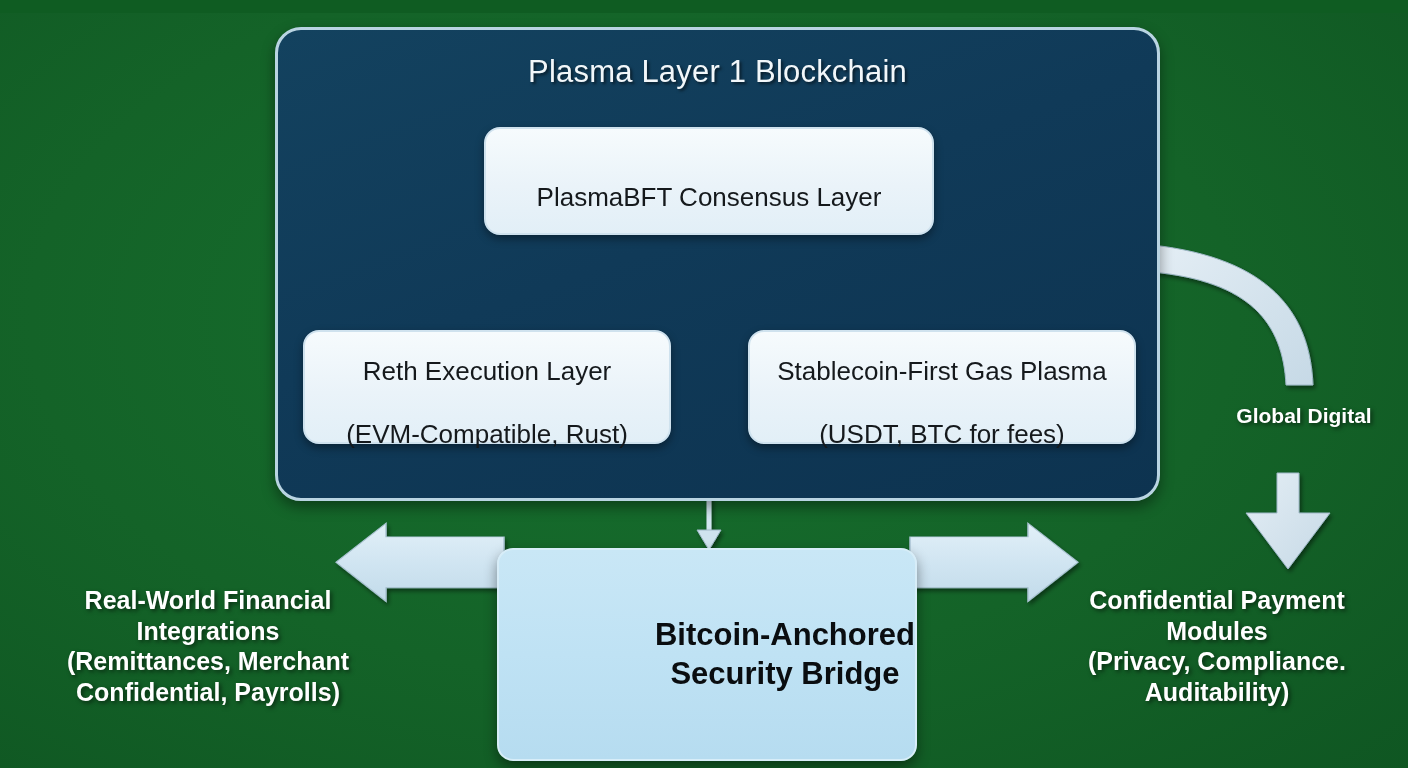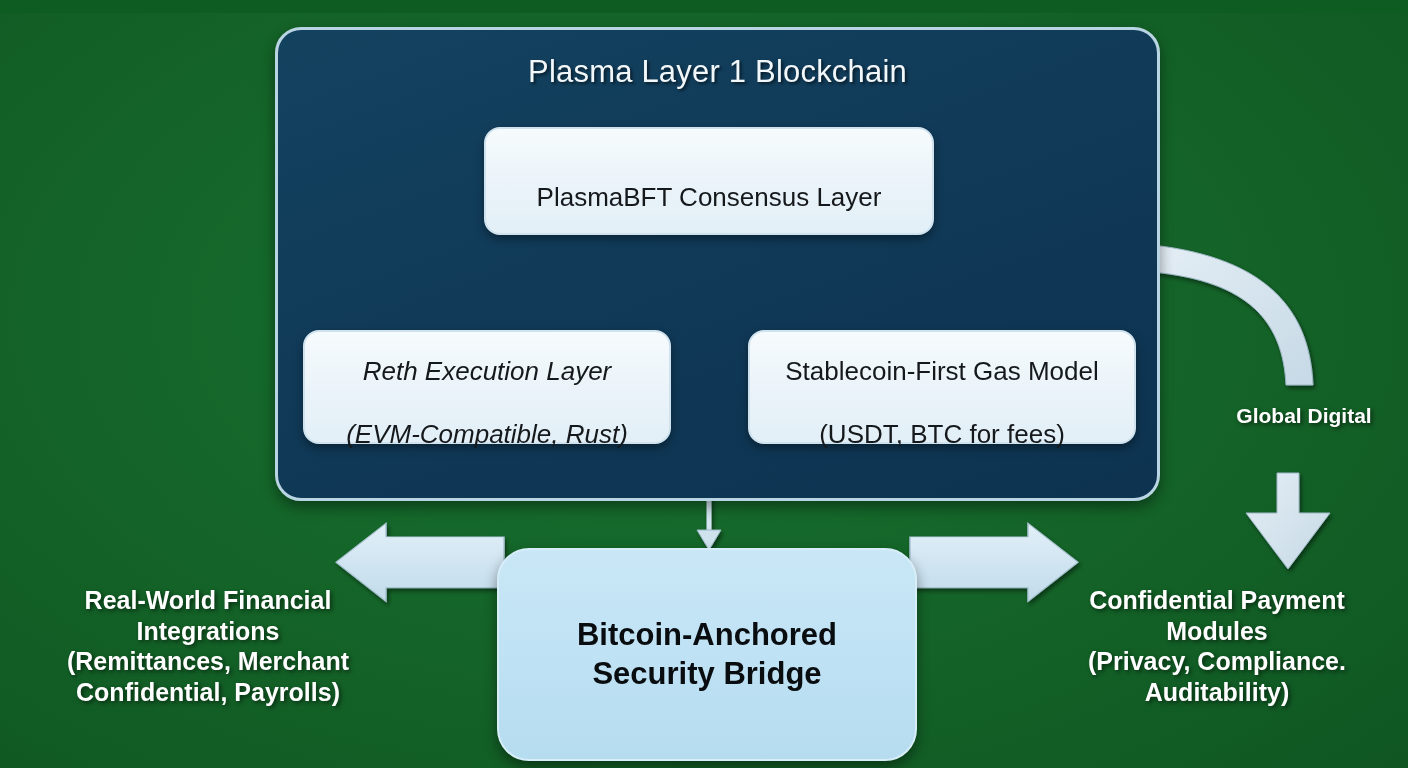--- a/index.html
+++ b/index.html
@@ -72,38 +72,38 @@
     text-align: center;
     color: #15191c;
     font-size: 26px;
     line-height: 1.18;
     z-index: 6;
   }
   .node .lines { padding: 0 12px; }
   .node .lines div { white-space: nowrap; margin-top: 32px; }
 
   #node-consensus { left: 484px; top: 114px;  width: 450px; height: 108px; }
-  #node-reth      { left: 303px; top: 317px;  width: 368px; height: 114px; font-style: italic; }
+  #node-reth      { left: 303px; top: 317px;  width: 368px; height: 114px; }
   #node-gas       { left: 748px; top: 317px;  width: 388px; height: 114px; }
 
   
   #node-bridge {
     position: absolute;
     left: 497px;
     top: 535px;
     width: 420px;
     height: 213px;
     box-sizing: border-box;
-    border-radius: 32px;
+    border-radius: 16px;
     background: linear-gradient(180deg, #c9e7f6 0%, #bfe2f4 50%, #b6dcf0 100%);
     border: 2px solid #d7edf8;
     box-shadow: 0 6px 13px rgba(0,0,0,0.42);
     display: flex;
     align-items: center;
-    justify-content: center;
+    justify-content: flex-end;
     text-align: center;
     color: #0a0d10;
     font-size: 31px;
     font-weight: bold;
     line-height: 1.25;
     z-index: 6;
   }
 
   
   .outer-label {
@@ -187,21 +187,21 @@
 
   <div class="node" id="node-reth">
     <div class="lines">
       <div>Reth Execution Layer</div>
       <div>(EVM-Compatible, Rust)</div>
     </div>
   </div>
 
   <div class="node" id="node-gas">
     <div class="lines">
-      <div>Stablecoin-First Gas Model</div>
+      <div>Stablecoin-First Gas Plasma</div>
       <div>(USDT, BTC for fees)</div>
     </div>
   </div>
 
   <div id="node-bridge">
     <div class="lines">
       <div>Bitcoin-Anchored</div>
       <div>Security Bridge</div>
     </div>
   </div>

